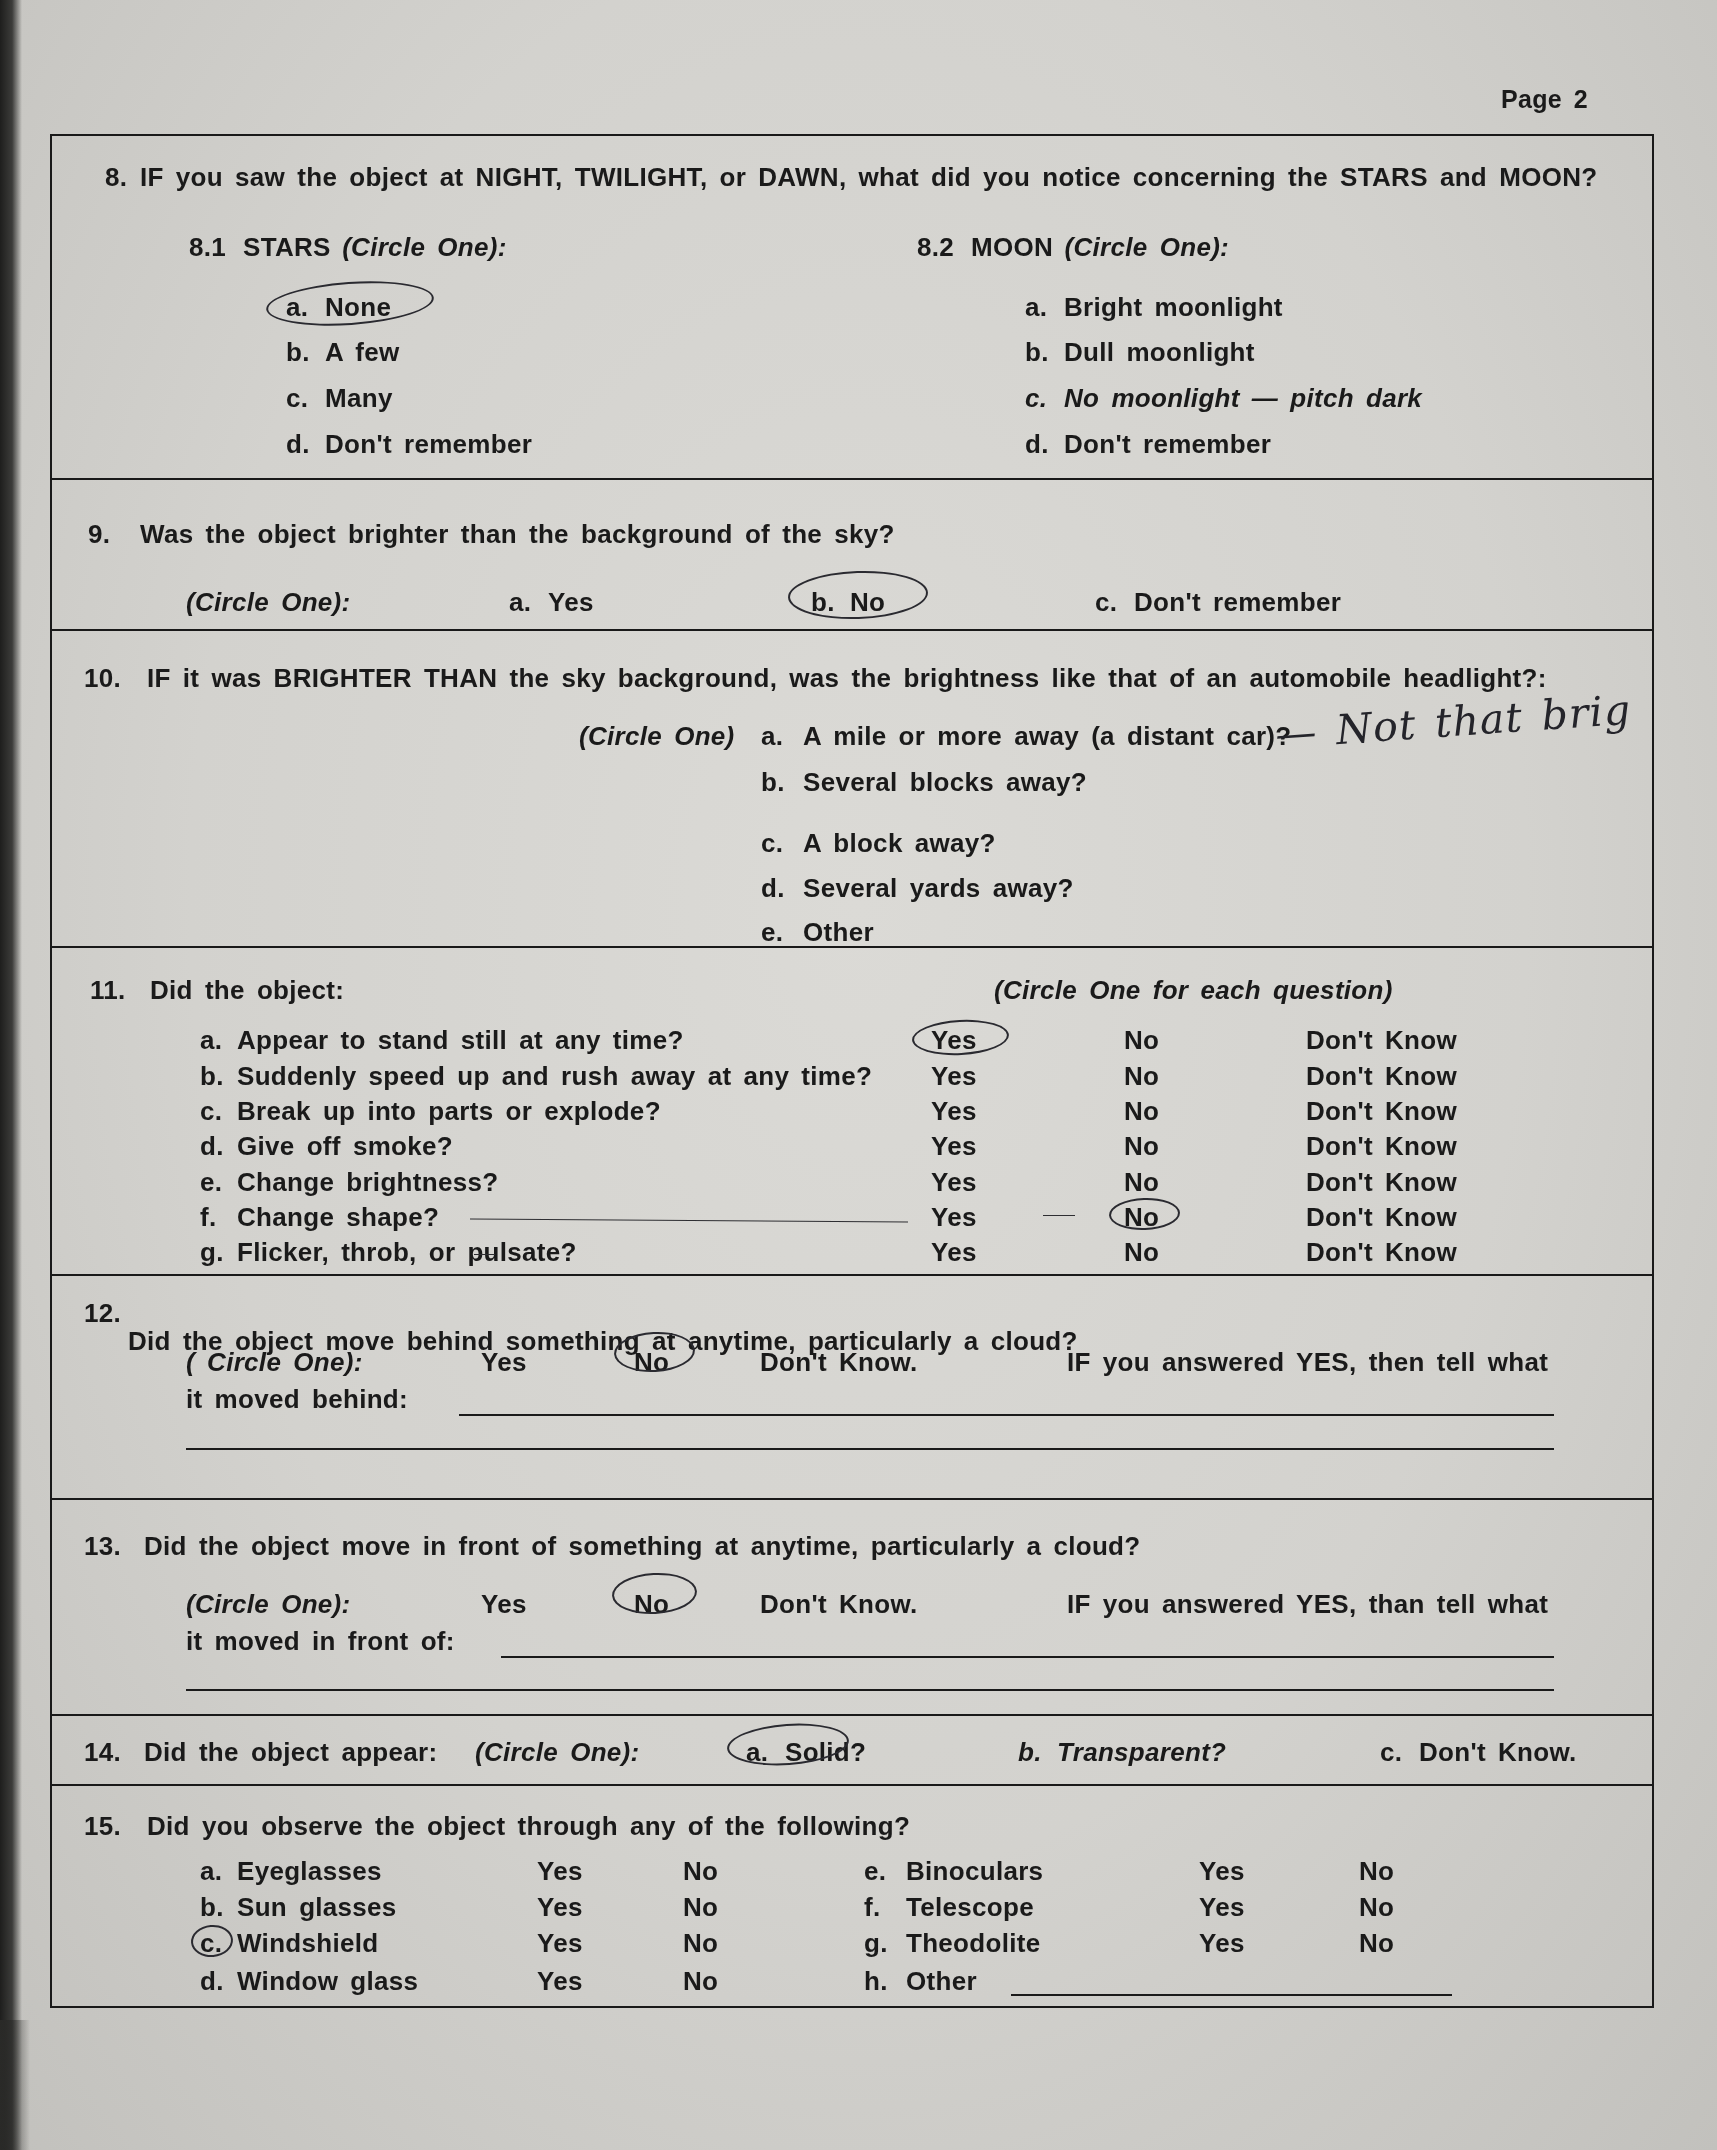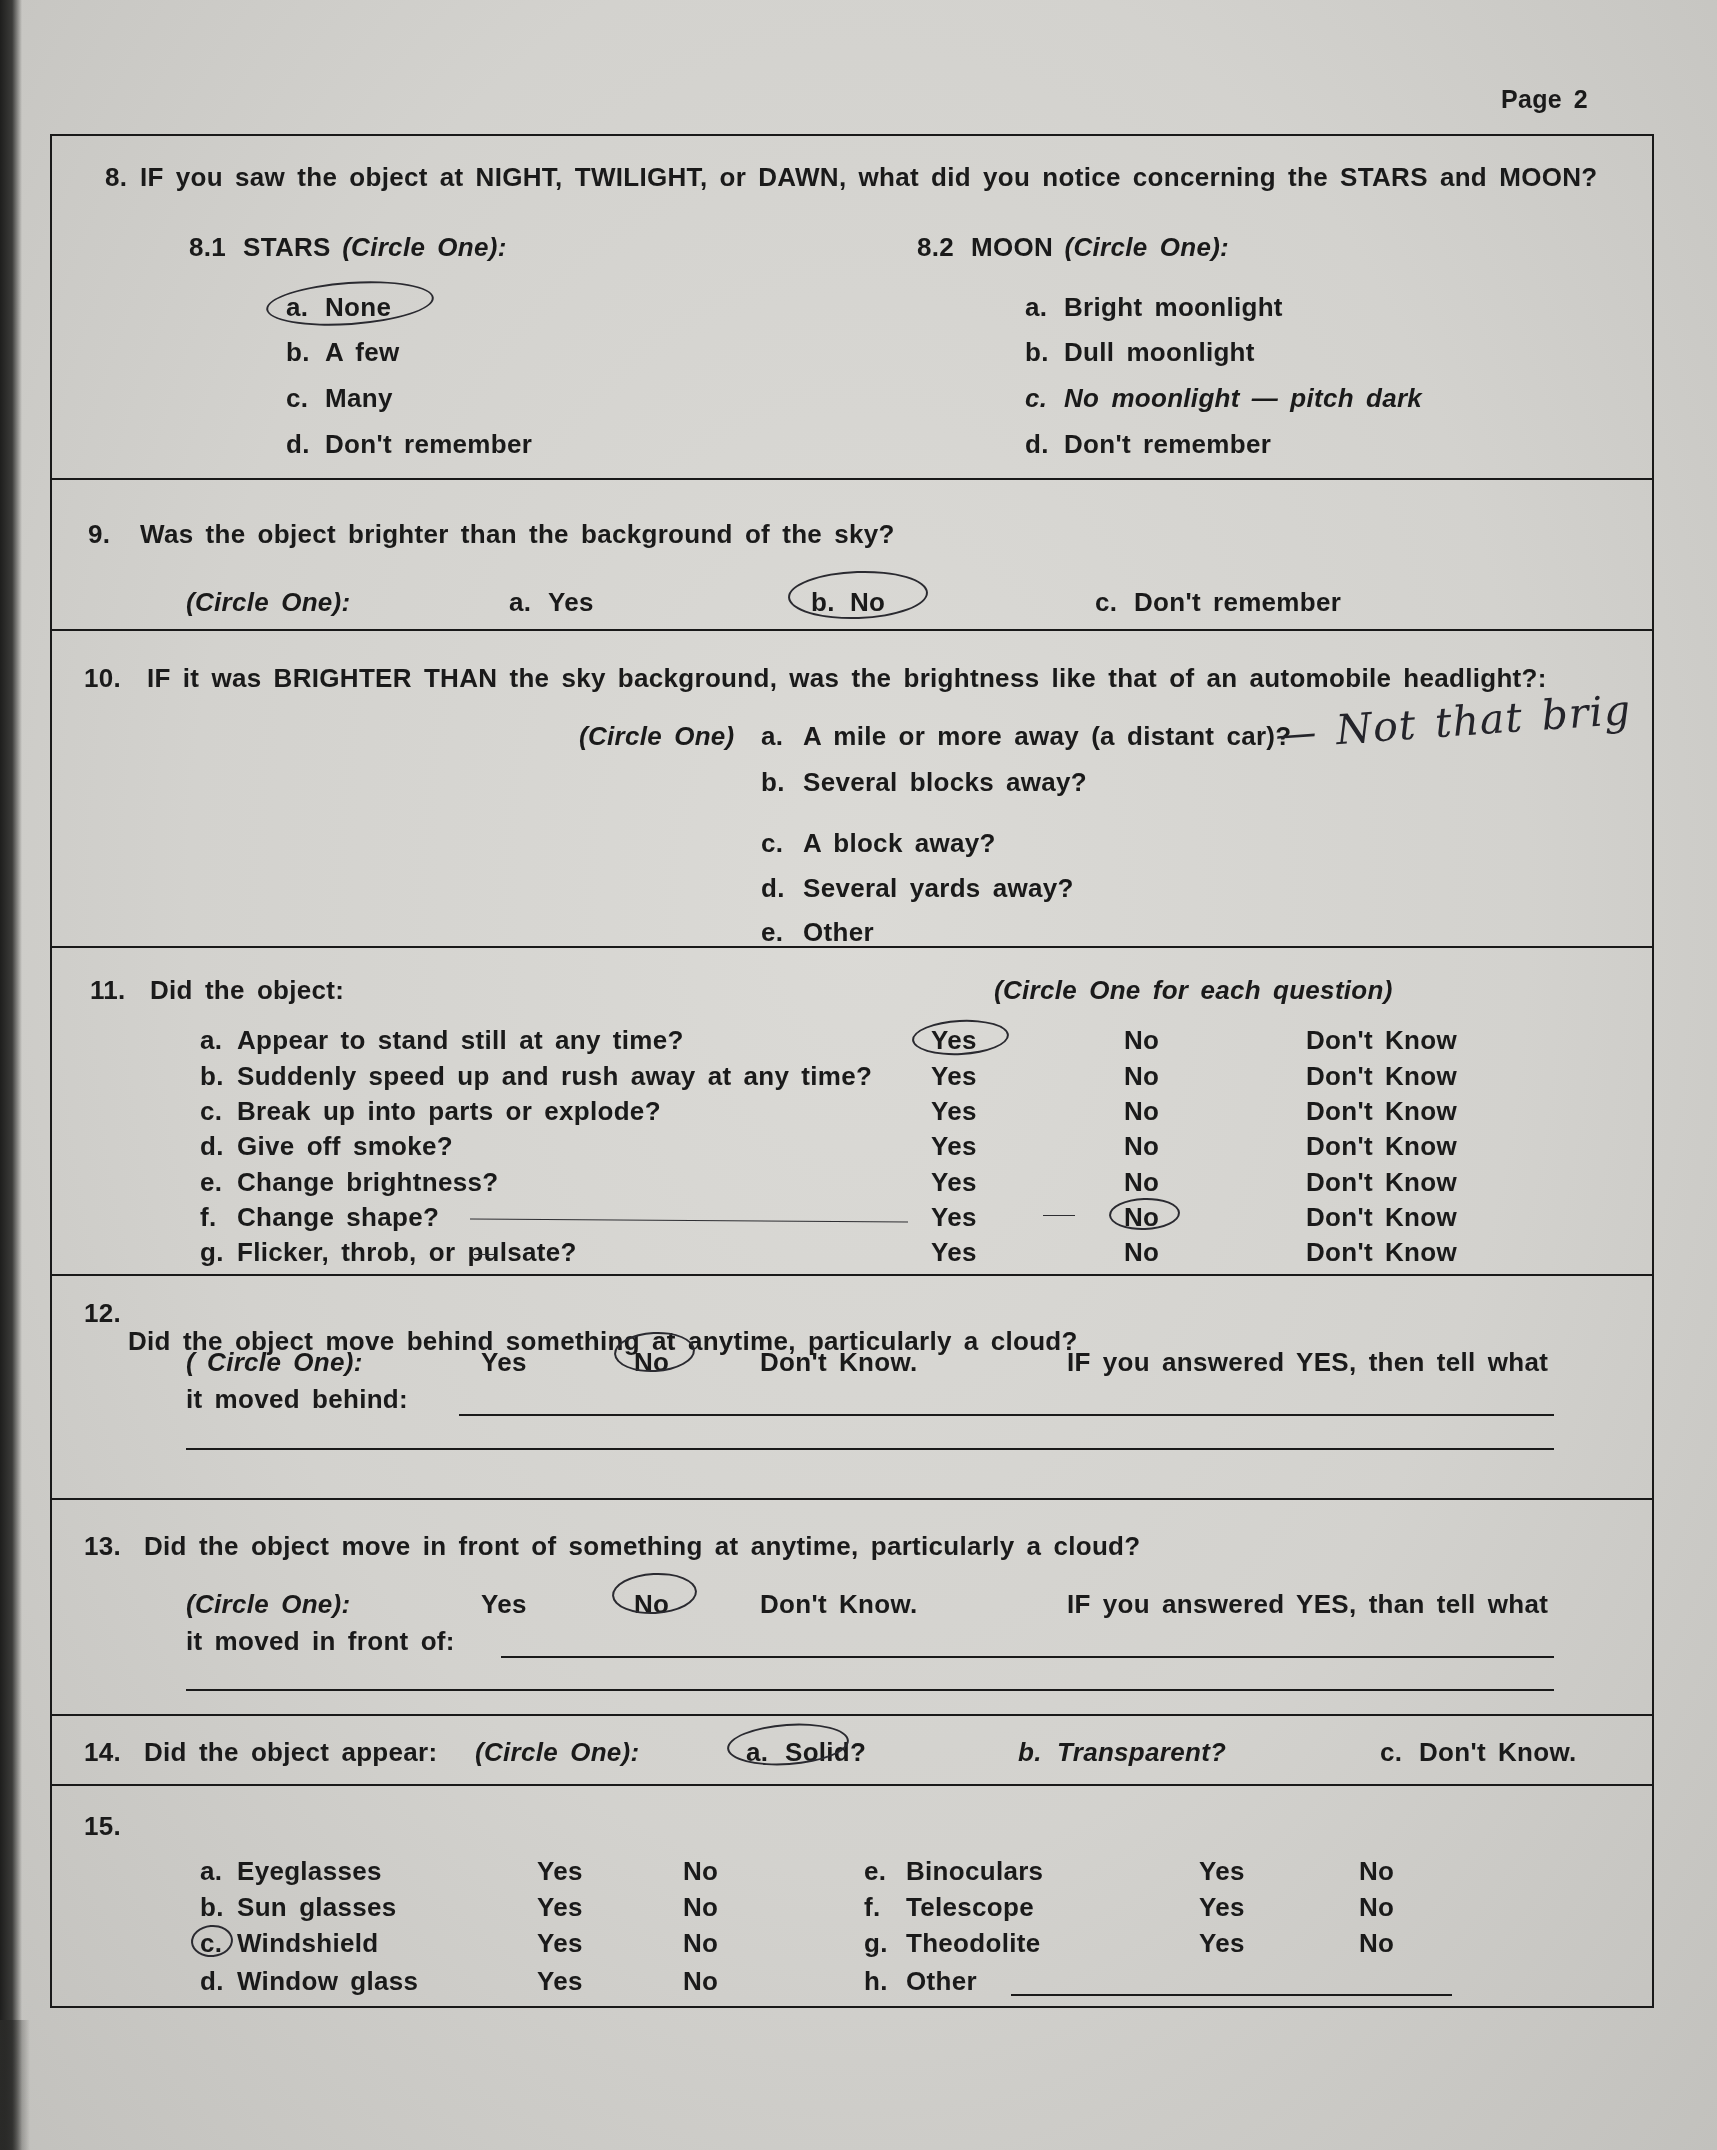--- a/index.html
+++ b/index.html
@@ -205,20 +205,21 @@
     <span class="t it" style="left:423px; top:21.6px;">(Circle One):</span>
     <div class="t" style="left:694px; top:21.6px;"><span class="letter">a.</span><span>Solid?</span></div>
     <div class="t" style="left:966px; top:21.6px;font-style:italic;"><span class="letter">b.</span><span>Transparent?</span></div>
     <div class="t" style="left:1328px; top:21.6px;"><span class="letter">c.</span><span>Don't Know.</span></div>
 
     <div class="pen" style="left:675px; top:8px; width:122px; height:41px; transform:rotate(-4deg);"></div>
   </section>
 
   <section class="sec" style="height:257px;">
     <span class="t" style="left:32px; top:26px;">15.</span>
+    <span class="t" style="left:95px; top:26px;">Did you observe the object through any of the following?</span>
 
     <div class="row" style="top:71px;">
       <span class="t" style="left:148px;">a.</span>
         <span class="t" style="left:185px;">Eyeglasses</span>
         <span class="t" style="left:485px;">Yes</span>
         <span class="t" style="left:631px;">No</span>
       <span class="t" style="left:812px;">e.</span>
         <span class="t" style="left:854px;">Binoculars</span>
         <span class="t" style="left:1147px;">Yes</span>
         <span class="t" style="left:1307px;">No</span>

